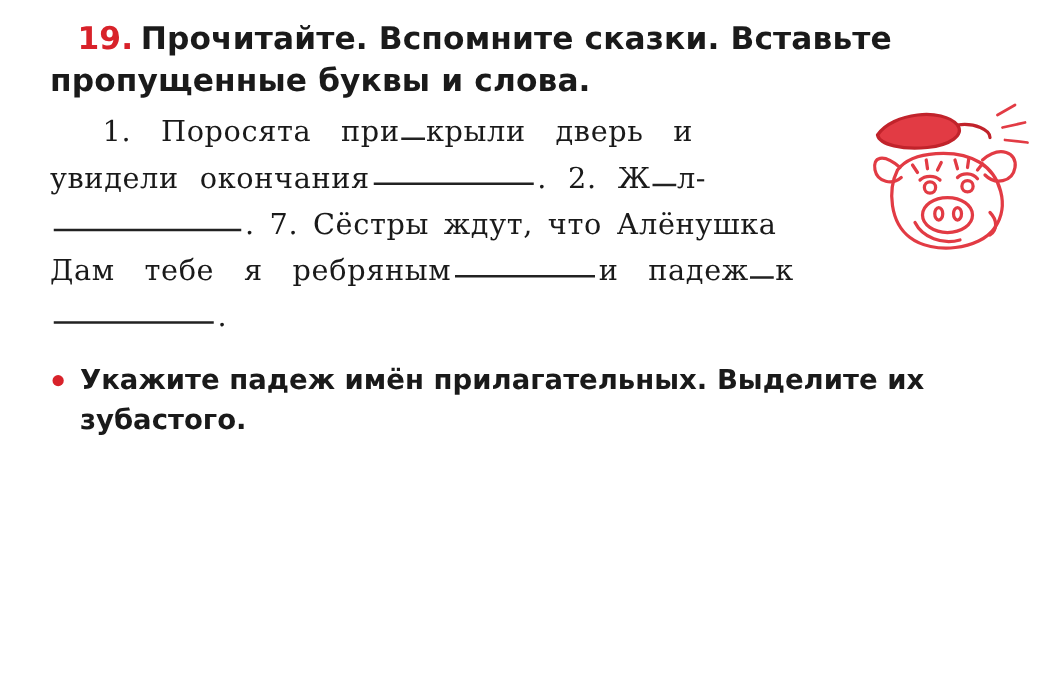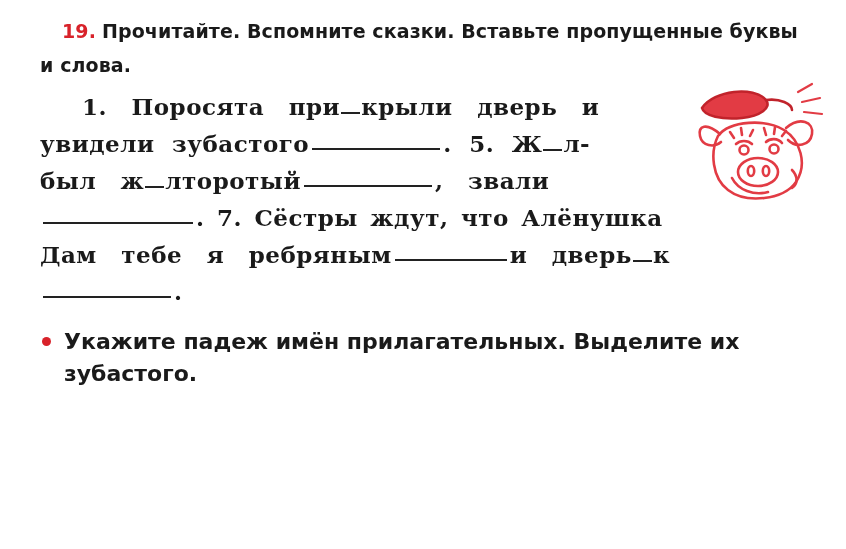--- a/index.html
+++ b/index.html
@@ -19,21 +19,21 @@
   .page {
     position: relative;
     width: 846px;
     height: 549px;
     box-sizing: border-box;
     padding: 14px 34px 0 40px;
   }
 
   
   .ex-head {
-    font-size: 19px;
+    font-size: 25px;
     line-height: 34px;
     font-family: "DejaVu Sans", sans-serif;
     font-weight: 700;
     letter-spacing: 0.1px;
     margin: 0 0 4px 0;
   }
   .ex-num {
     color: #d8222a;
     font-weight: 700;
     font-family: "DejaVu Sans", sans-serif;
@@ -41,21 +41,21 @@
     padding-left: 22px;
   }
   .ex-head-text {
     font-weight: 700;
   }
 
   
   .body-text {
     font-family: "DejaVu Serif", serif;
     font-size: 23px;
-    font-weight: 700;
+    font-weight: 400;
     line-height: 37px;
     margin-top: 6px;
     width: 780px;
   }
 
   .line {
     white-space: nowrap;
     height: 37px;
     display: block;
   }
@@ -162,36 +162,33 @@
     </svg>
   </div>
 
   <div class="body-text">
 
     <span class="line indent sp-3">
       <span>1. Поросята при</span><span class="gap"></span><span>крыли дверь и</span>
     </span>
 
     <span class="line sp-2">
-      <span>увидели зубастого</span><span class="blank b-lg"></span><span>. 5. Ж</span><span class="gap"></span><span>л-</span>
-    </span>
-
-    <span class="line sp-3">
-      <span>был ж</span><span class="gap"></span><span>лторотый</span><span class="blank b-lg"></span><span>, звали</span>
-    </span>
+      <span>увидели окончания</span><span class="blank b-lg"></span><span>. 2. Ж</span><span class="gap"></span><span>л-</span>
+    </span>
+
 
 
     <span class="line sp-1">
       <span class="blank b-xl"></span><span>. 7. Сёстры ждут, что Алёнушка</span>
     </span>
 
 
 
     <span class="line sp-3">
-      <span>Дам тебе я ребряным</span><span class="blank b-md"></span><span>и дверь</span><span class="gap"></span><span>к</span>
+      <span>Дам тебе я ребряным</span><span class="blank b-md"></span><span>и падеж</span><span class="gap"></span><span>к</span>
     </span>
 
     <span class="line sp-1">
       <span class="blank b-lg"></span><span>.</span>
     </span>
 
   </div>
 
   <div class="task">
     <span class="bullet"></span>

